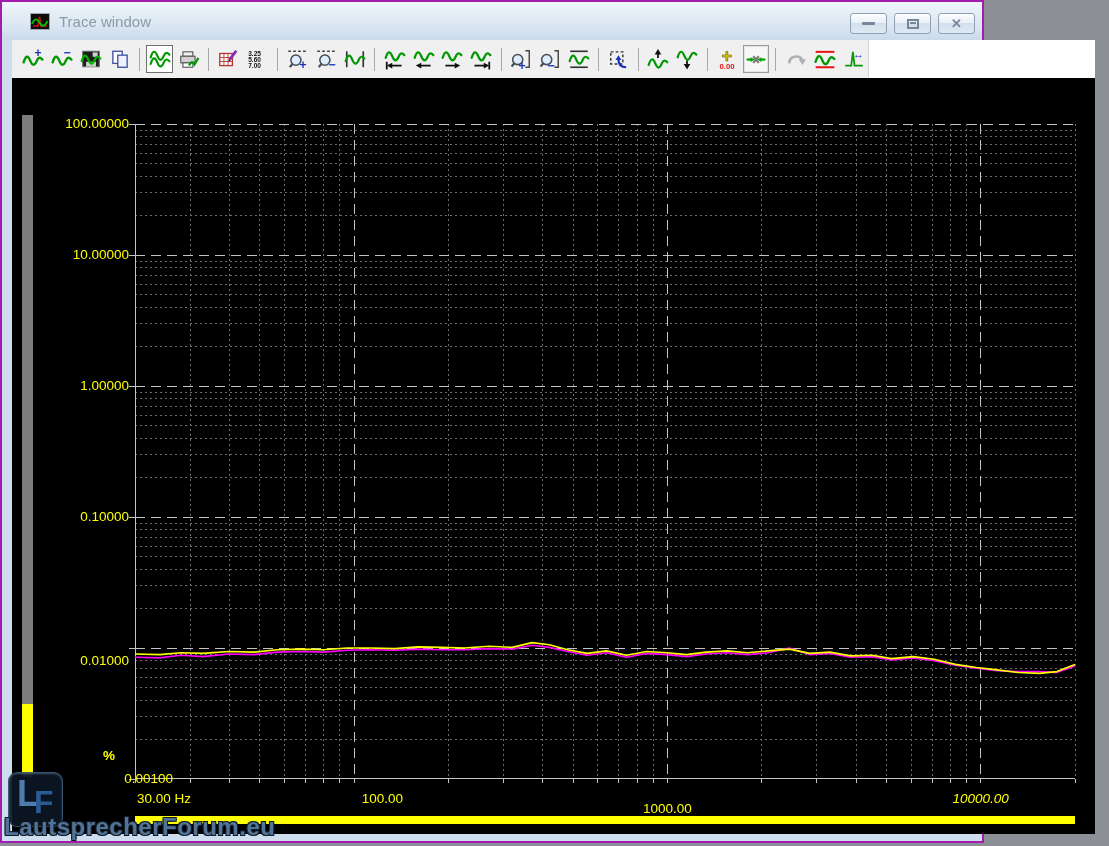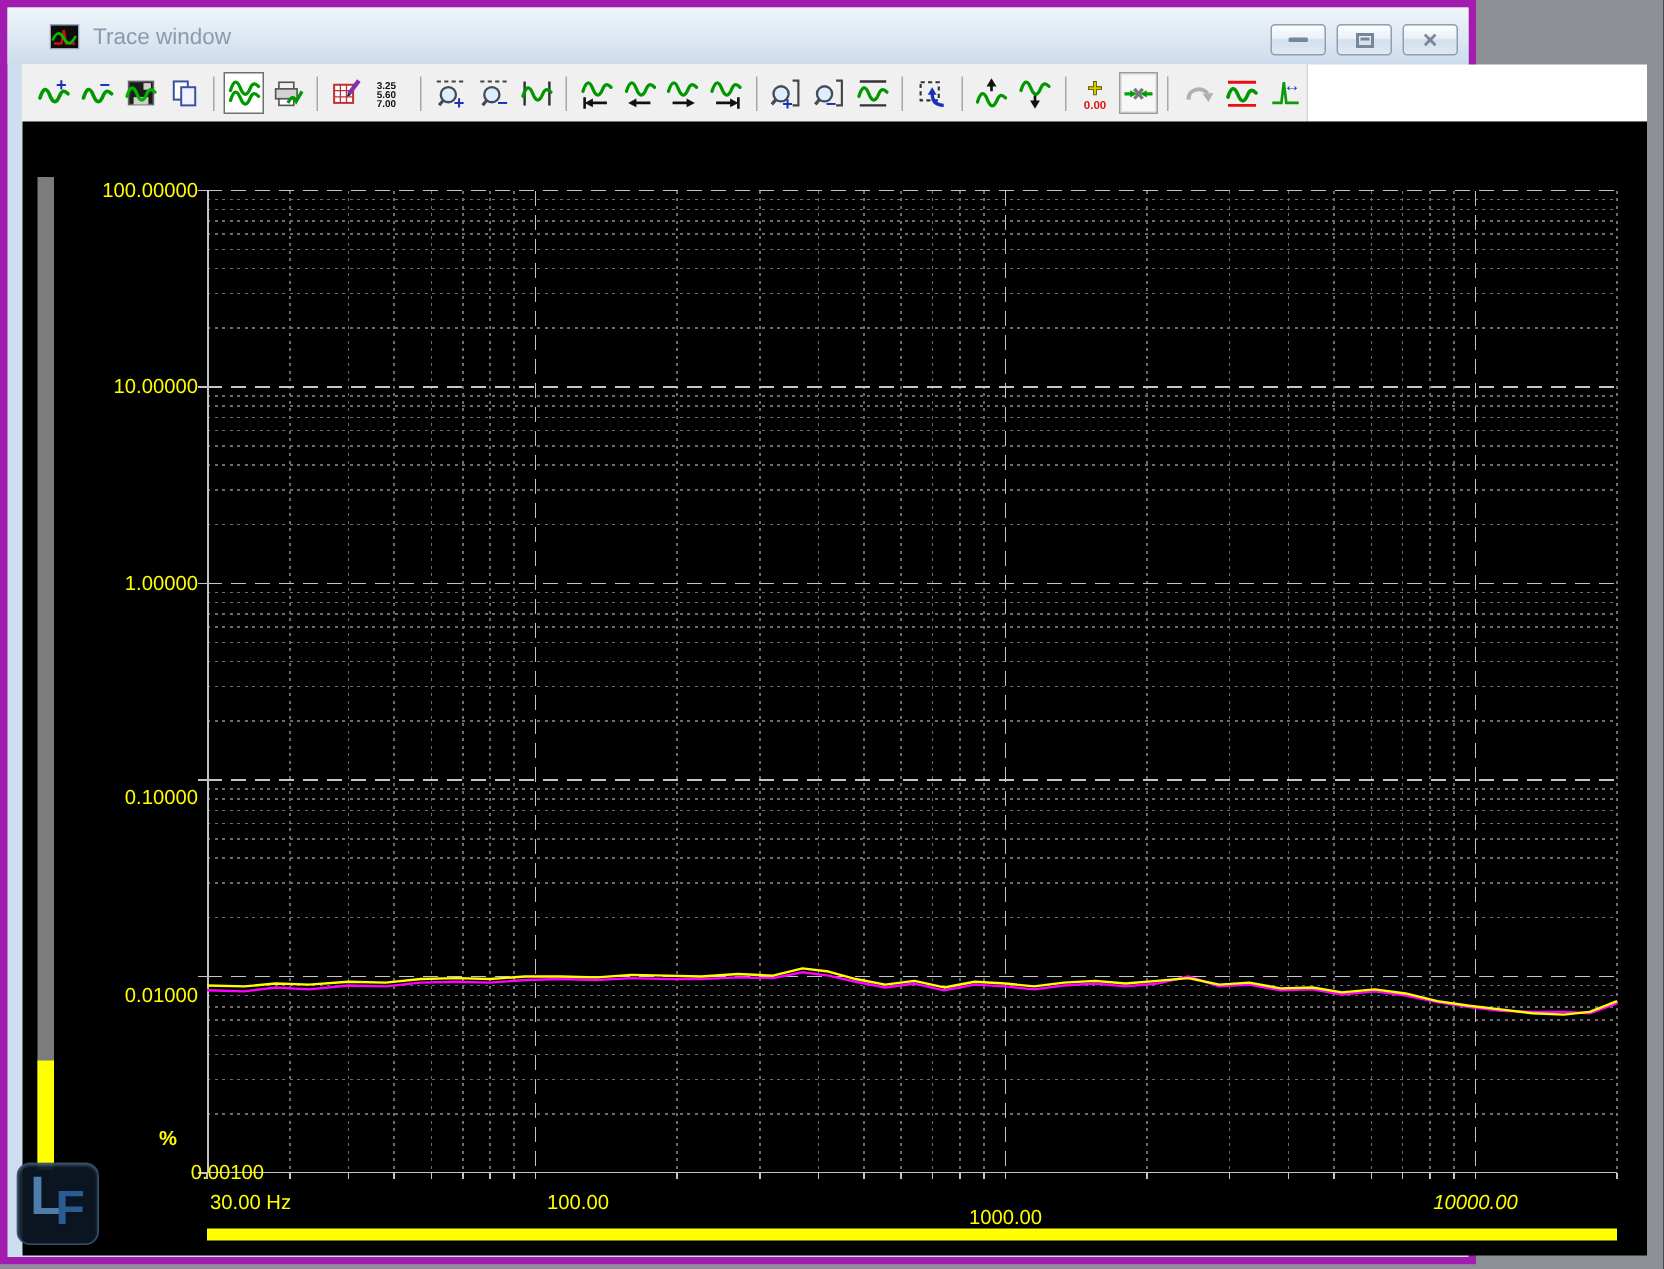--- a/index.html
+++ b/index.html
@@ -3,21 +3,21 @@
 <meta charset="utf-8">
 <style>
   html,body{margin:0;padding:0;}
   body{
     width:1109px;height:846px;overflow:hidden;position:relative;
     background:#8c9096;
     font-family:"Liberation Sans","DejaVu Sans",sans-serif;
   }
   #window{
     position:absolute;left:0;top:0;width:984px;height:843px;
-    background:#cfdeee;border:5px solid #a21caf;box-sizing:border-box;
+    background:#cfdeee;border:2px solid #a21caf;box-sizing:border-box;
   }
   
   .titlebar{
     position:absolute;left:0;top:0;width:100%;height:38px;
     background:linear-gradient(#f0f5fb,#dde8f3 55%,#cbdaeb);
     display:flex;align-items:center;
   }
   .title-icon{margin-left:28px;width:20px;height:17px;flex:0 0 auto;}
   .title-text{margin-left:9px;font-size:15px;color:#8b9aa9;}
   .win-controls{position:absolute;right:7px;top:11px;display:flex;gap:7px;}
@@ -423,33 +423,34 @@
           <line x1="-6" y1="655.0" x2="0" y2="655.0" stroke="#c4c4c4" stroke-width="1" shape-rendering="crispEdges"></line>
           <polyline points="0.0,533.2 24.8,533.9 45.8,531.3 68.1,532.6 94.3,530.0 119.1,530.6 142.5,528.1 166.5,527.5 188.6,528.1 212.0,526.3 235.6,525.7 259.8,526.3 283.0,525.1 306.4,525.7 329.4,525.7 354.2,524.6 377.3,525.1 397.0,521.2 414.3,523.4 432.5,527.5 452.2,531.3 471.6,528.7 491.4,533.2 511.8,529.4 532.3,530.6 551.4,532.6 571.2,530.0 592.0,528.7 612.3,530.6 633.3,528.7 654.3,524.0 674.9,530.6 694.8,529.4 715.8,533.2 737.0,532.6 756.7,536.0 778.4,533.9 799.1,536.7 820.3,541.1 841.5,544.3 862.3,546.8 883.5,547.6 904.4,547.6 921.8,548.5 940.0,541.9" fill="none" stroke="#ff00ff" stroke-width="1.6" stroke-linejoin="round"></polyline>
           <polyline points="0.0,530.0 24.8,530.6 45.8,528.7 68.1,529.4 94.3,527.5 119.1,528.1 142.5,525.7 166.5,525.1 188.6,525.7 212.0,524.0 235.6,524.0 259.8,524.6 283.0,522.9 306.4,523.4 329.4,524.0 354.2,522.3 377.3,523.4 397.0,518.6 414.3,520.7 432.5,525.7 452.2,529.4 471.6,526.9 491.4,531.3 511.8,527.5 532.3,528.7 551.4,530.6 571.2,528.1 592.0,526.9 612.3,528.7 633.3,526.9 654.3,525.1 674.9,529.4 694.8,528.1 715.8,531.9 737.0,531.3 756.7,534.6 778.4,532.6 799.1,535.3 820.3,540.4 841.5,543.5 862.3,545.9 883.5,548.5 904.4,549.4 921.8,547.6 940.0,540.4" fill="none" stroke="#ffff00" stroke-width="1.6" stroke-linejoin="round"></polyline>
         </svg>
 
       <div id="labels" class="labels-layer">
         <div class="yunit">%</div>
       <div class="ylabel" style="top: 37px; text-align: right;">100.00000</div>
           <div class="ylabel" style="top: 168px;">10.00000</div>
           <div class="ylabel" style="top: 299px;">1.00000</div>
-          <div class="ylabel" style="top: 442px;">0.10000</div>
+          <div class="ylabel" style="top: 430px;">0.10000</div>
           <div class="ylabel" style="top: 561px; margin-top: 13px;">0.01000</div>
           <div class="ylabel" style="top: 692px; margin-left: 44px;">0.00100</div>
           <div class="xlabel" style="left: 125px;">30.00 Hz</div>
           <div class="xlabel" style="left: 271px; width: 120px; text-align: right;">100.00</div>
           <div class="xlabel" style="left: 595.344px; width: 120px; text-align: center; margin-top: 10px;">1000.00</div>
           <div class="xlabel" style="left: 908.677px; width: 120px; text-align: center; font-style: italic;">10000.00</div>
         </div>
 
       <div class="bottom-bar" style="background: rgb(255, 255, 0);"></div>
     </div>
   </div>
 
   <div class="watermark">
     <div class="wm-box">
       <span class="wm-l">L</span>
       <span class="wm-f">F</span>
     </div>
+    <div class="wm-site">LautsprecherForum.eu</div>
   </div>
 
 </div>
 
 </body></html>

